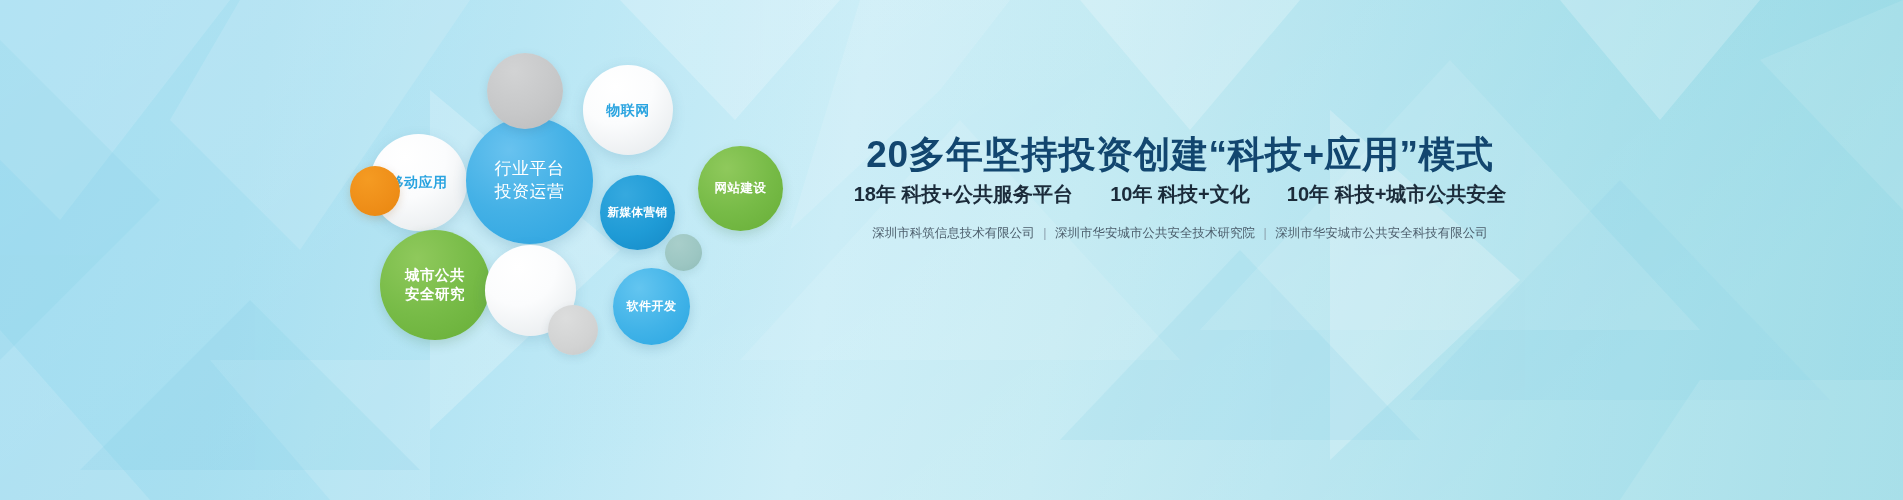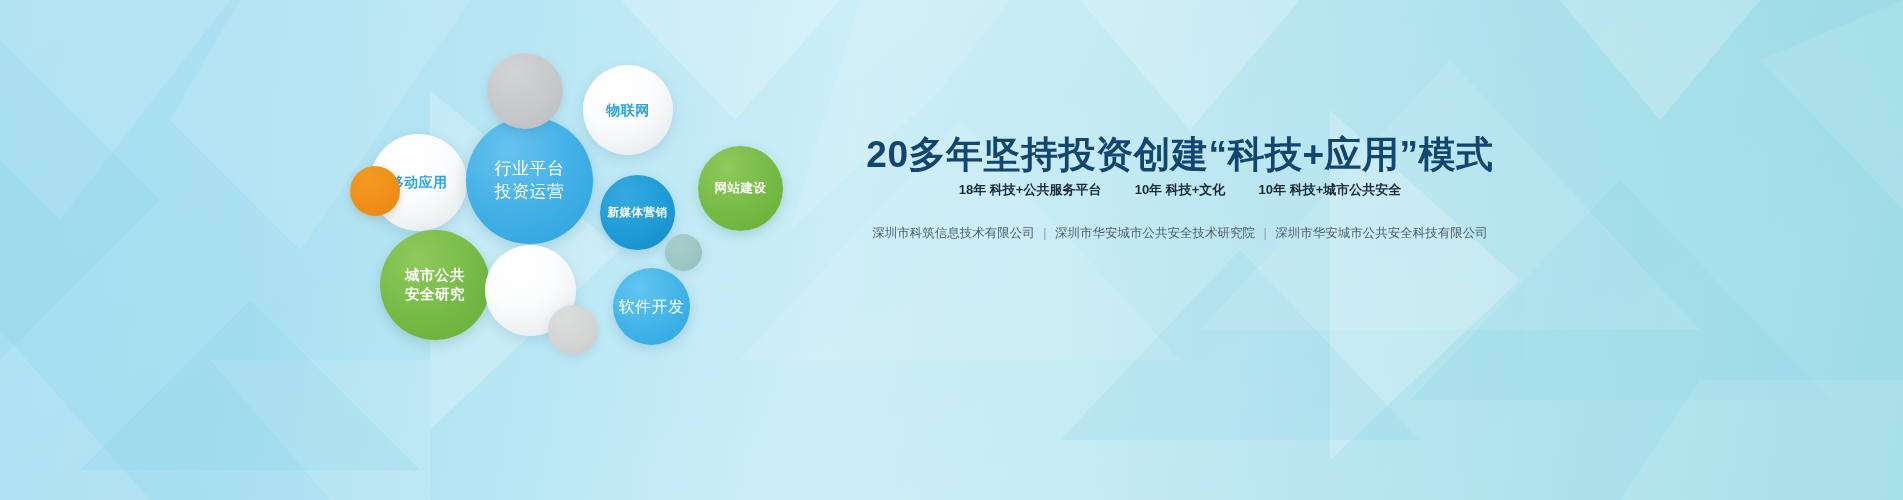--- a/index.html
+++ b/index.html
@@ -105,21 +105,21 @@
     color: #12466f;
     letter-spacing: .5px;
     white-space: nowrap;
   }
   #subline {
     position: absolute;
     left: 0;
     top: 181px;
     width: 700px;
     text-align: center;
-    font-size: 13px;
+    font-size: 20px;
     font-weight: bold;
     color: #1b2b3a;
     white-space: nowrap;
   }
   #subline .gap { display: inline-block; width: 26px; }
   #orgline {
     position: absolute;
     left: 0;
     top: 225px;
     width: 700px;
@@ -176,21 +176,21 @@
 
   <div id="cluster">
       <div class="bubble b-white" style="left: 370px; top: 134px; width: 97px; height: 97px; font-size: 14px; font-weight: bold;">移动应用</div>
       <div class="bubble b-solid-blue" style="left: 466px; top: 117px; width: 127px; height: 127px; font-size: 17px; font-weight: normal;">行业平台
 投资运营</div>
       <div class="bubble b-white" style="left: 583px; top: 65px; width: 90px; height: 90px; font-size: 14px; font-weight: bold; text-align: right;">物联网</div>
       <div class="bubble b-green" style="left: 380px; top: 230px; width: 110px; height: 110px; font-size: 14.5px; font-weight: bold;">城市公共
 安全研究</div>
       <div class="bubble b-solid-darkblue" style="left: 600px; top: 175px; width: 75px; height: 75px; font-size: 11.5px; font-weight: bold;">新媒体营销</div>
       <div class="bubble b-green" style="left: 698px; top: 146px; width: 85px; height: 85px; font-size: 12.5px; font-weight: bold;">网站建设</div>
-      <div class="bubble b-solid-lightblue" style="left: 613px; top: 268px; width: 77px; height: 77px; font-size: 16px; font-weight: normal; text-align: right;">软件开发</div>
+      <div class="bubble b-solid-lightblue" style="left: 613px; top: 268px; width: 77px; height: 77px; font-size: 12px; font-weight: bold; text-align: right;">软件开发</div>
       <div class="bubble b-gray" style="left: 487px; top: 53px; width: 76px; height: 76px; font-weight: normal;"></div>
       <div class="bubble b-white" style="left: 485px; top: 245px; width: 91px; height: 91px; font-weight: normal;"></div>
       <div class="bubble b-gray-lite" style="left: 548px; top: 305px; width: 50px; height: 50px; font-weight: normal;"></div>
       <div class="bubble b-orange" style="left: 350px; top: 166px; width: 50px; height: 50px; font-weight: normal;"></div>
       <div class="bubble b-teal" style="left: 665px; top: 234px; width: 37px; height: 37px; font-weight: normal;"></div>
     </div>
 
   <div id="copy">
 
     <div id="headline">20多年坚持投资创建“科技+应用”模式</div>

